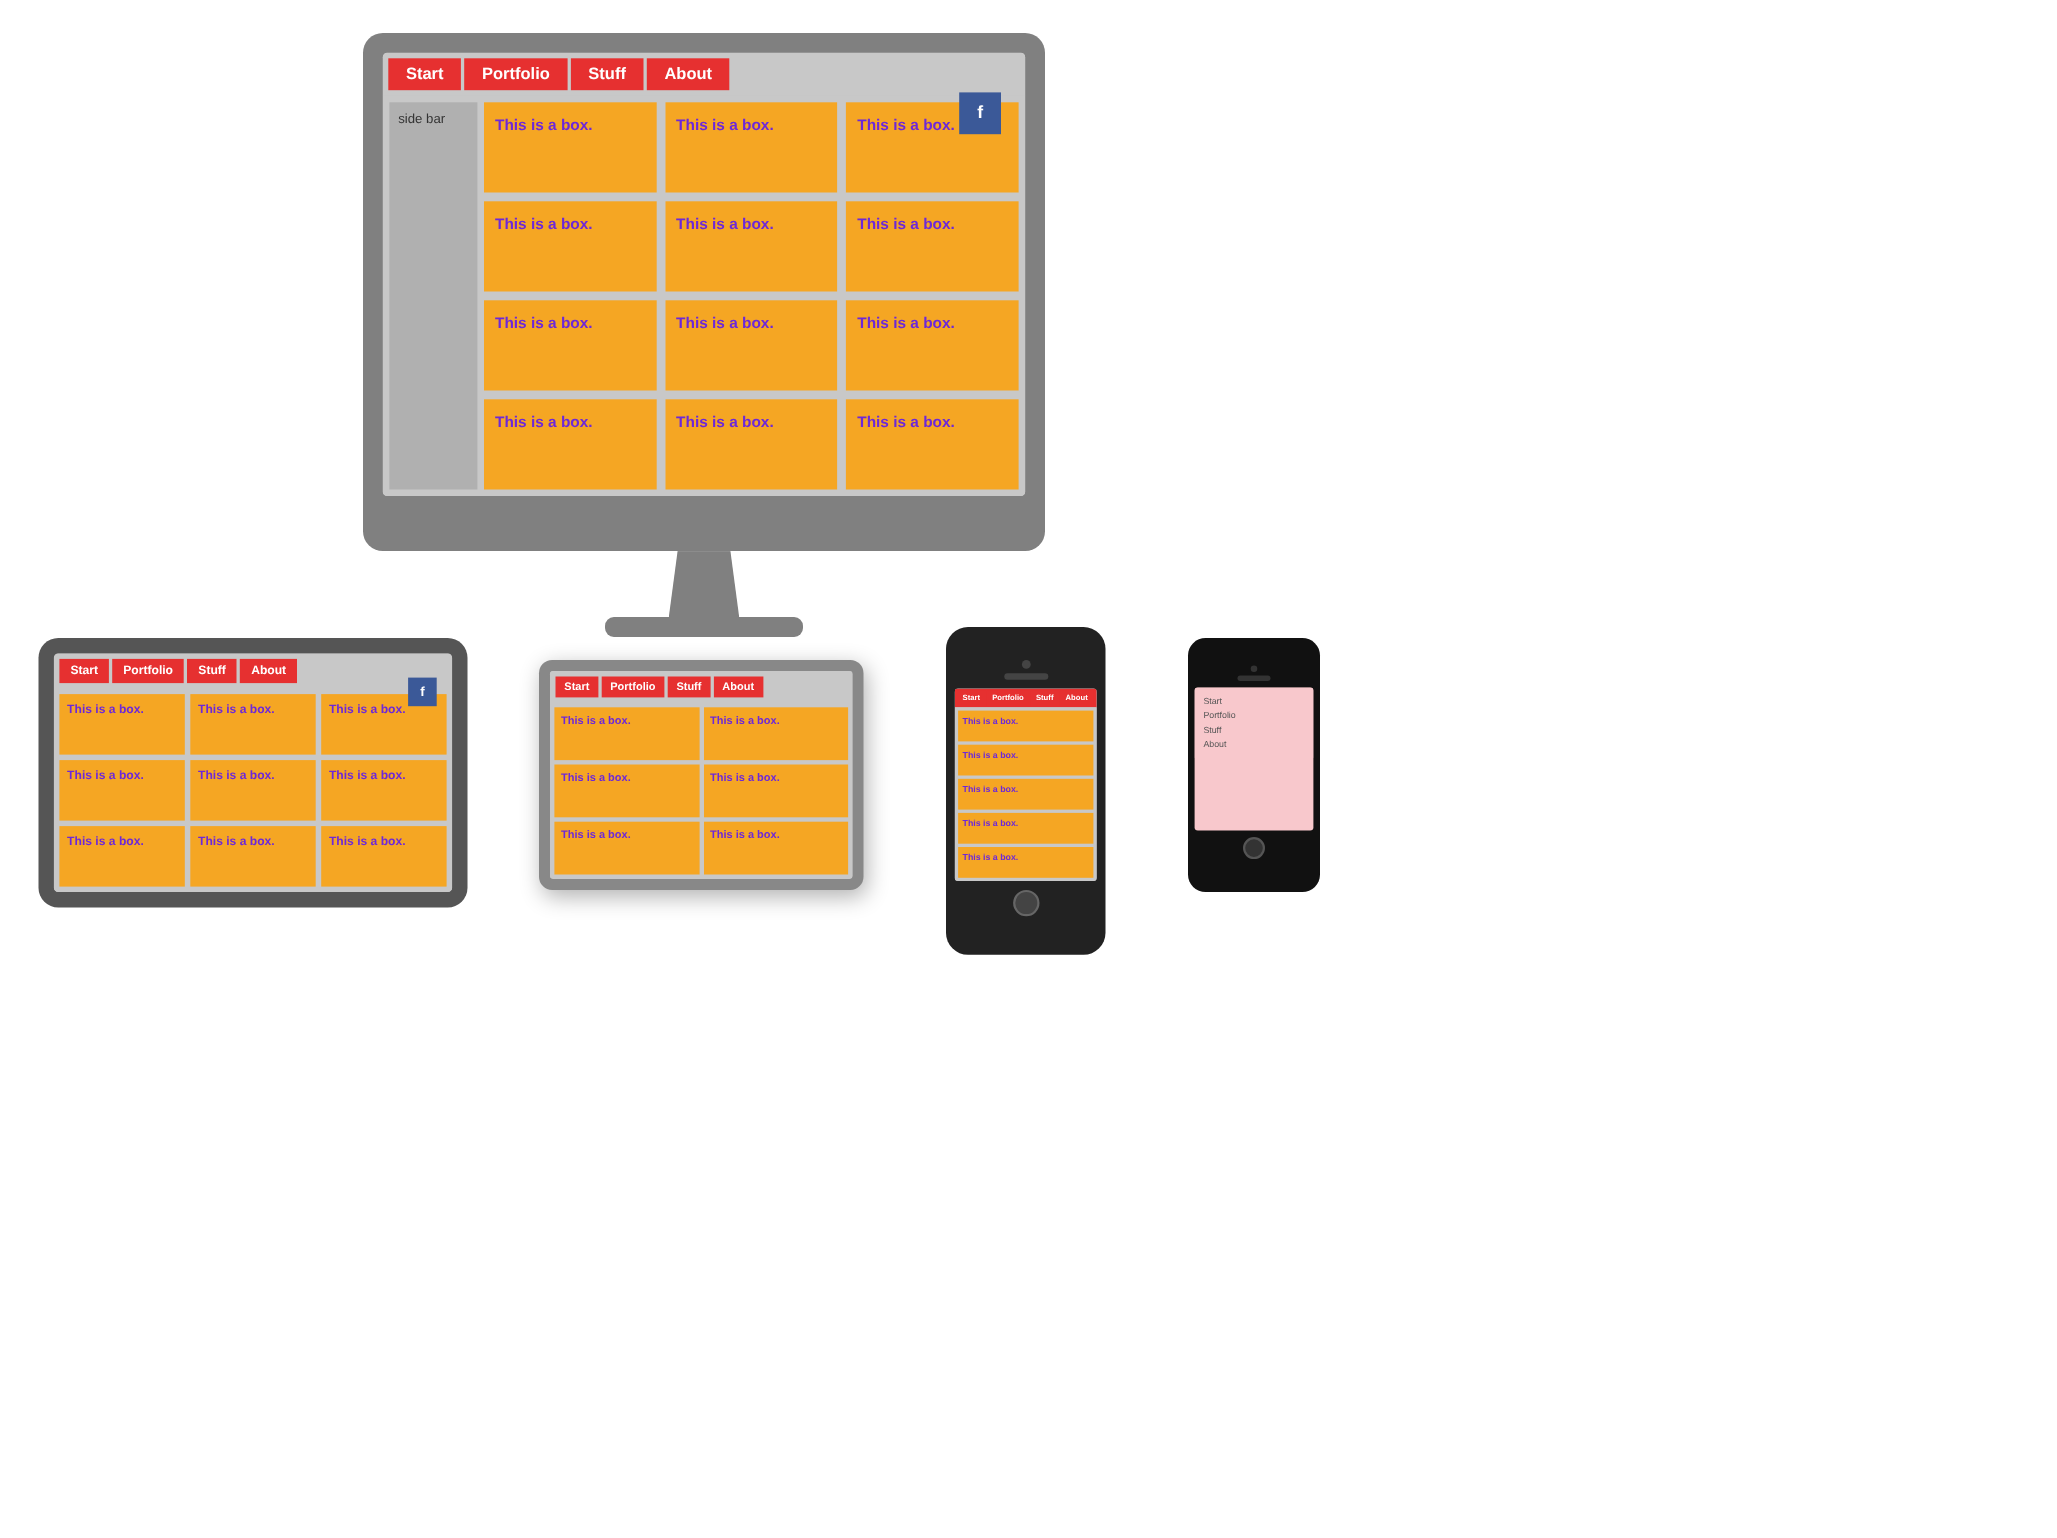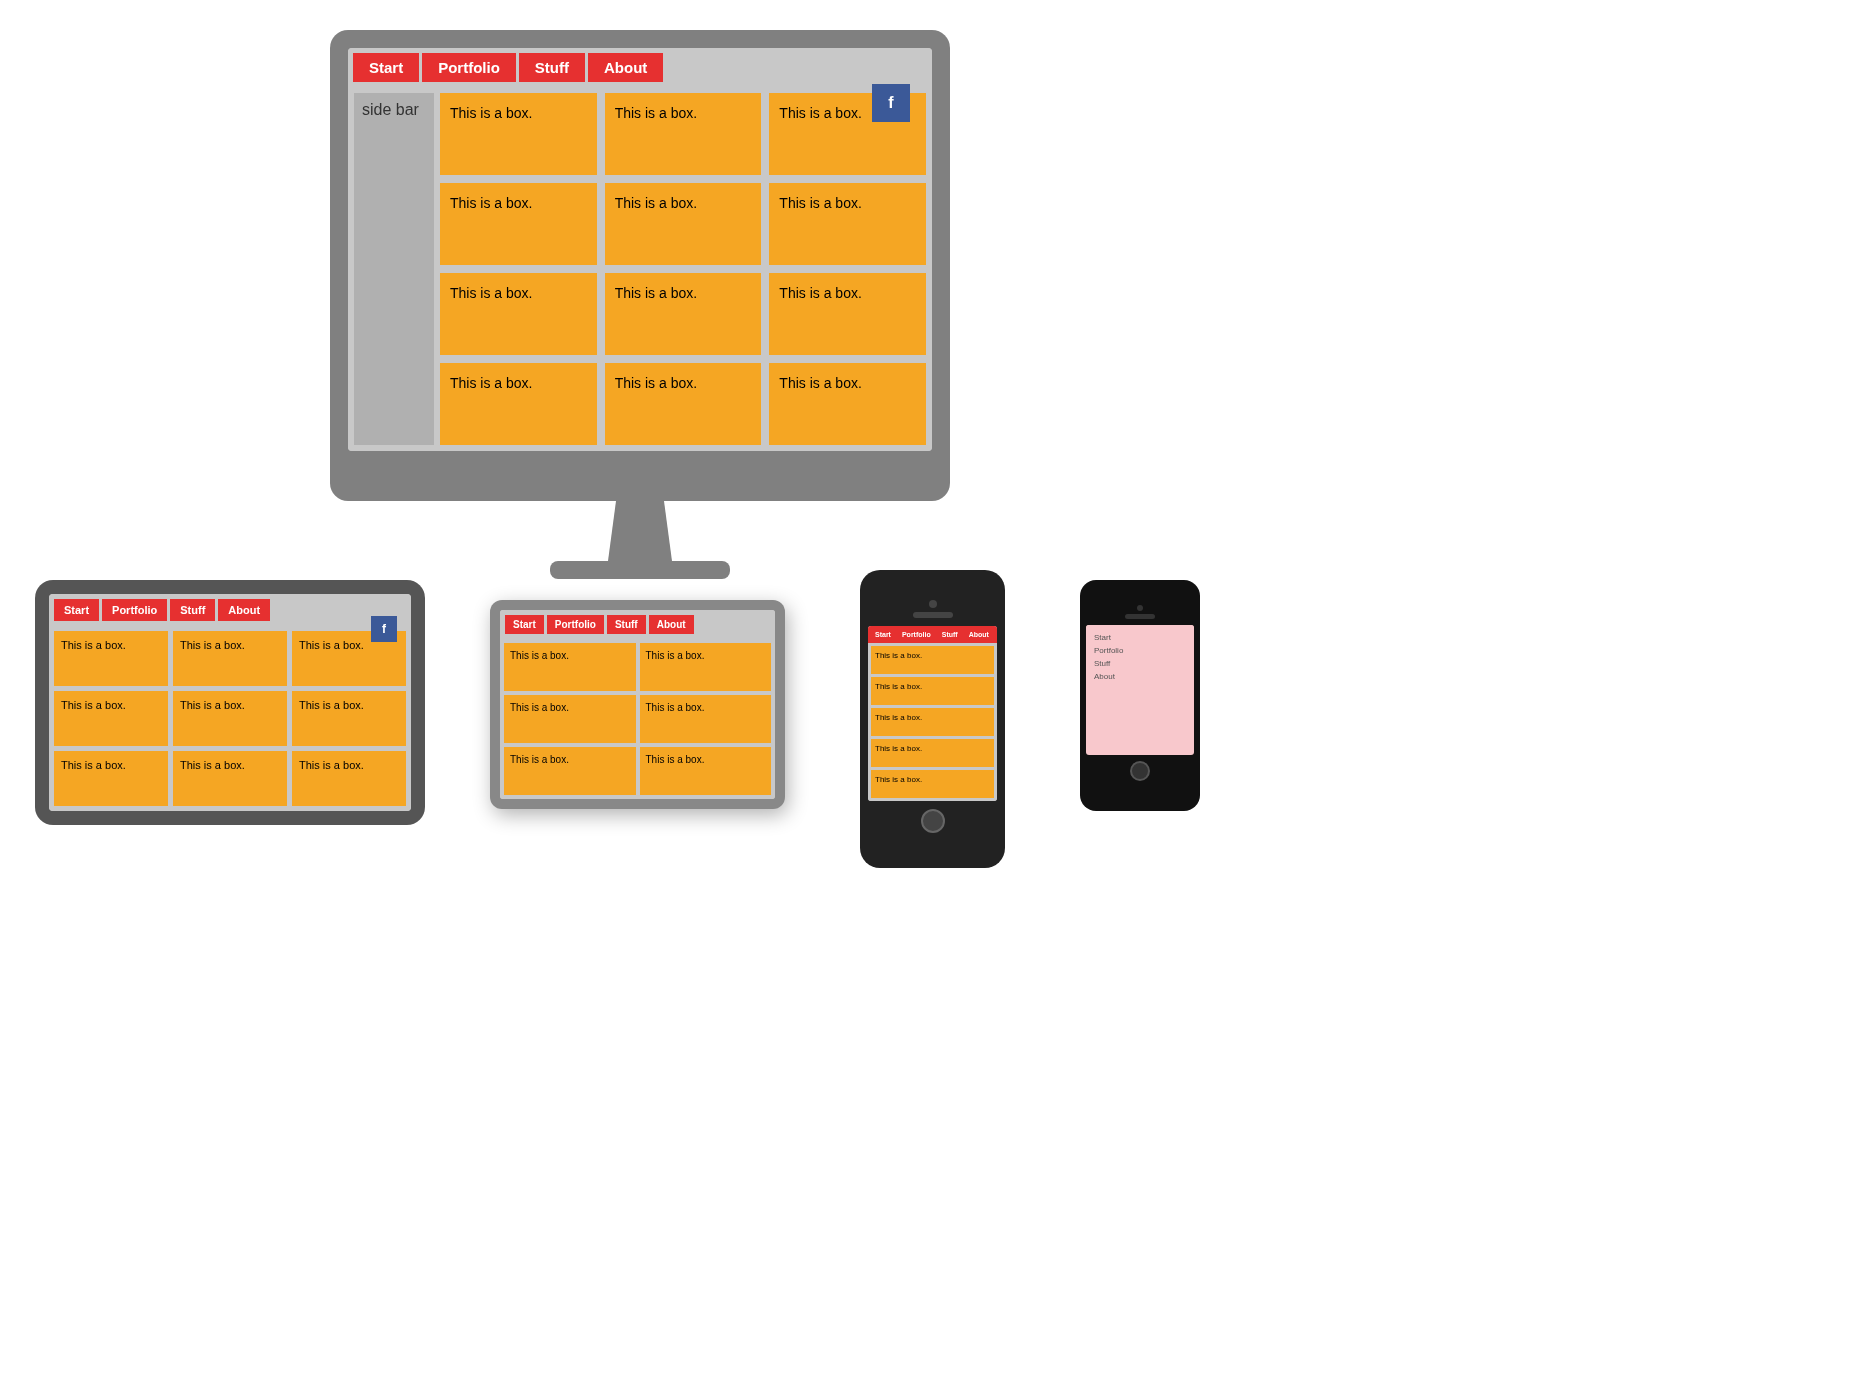--- a/index.html
+++ b/index.html
@@ -196,42 +196,42 @@
     .boxes-grid {
       display: grid;
       grid-template-columns: repeat(3, 1fr);
       gap: 5px;
       flex: 1;
     }
     .box-item {
       background: #f5a623;
       padding: 8px 6px;
       font-size: 11px;
-      font-weight: normal;
-      color: #000000;
+      font-weight: bold;
+      color: #6d28d9;
       min-height: 65px;
     }
     .fb-btn {
       background: #3b5998;
       color: #fff;
       font-weight: bold;
       font-size: 13px;
       width: 30px;
       height: 30px;
       display: flex;
       align-items: center;
       justify-content: center;
       position: absolute;
       top: 28px;
       right: 18px;
     }
 
     
     .desk-nav .nav-item { font-size: 15px; padding: 6px 16px; }
-    .desk-sidebar { min-width: 80px; width: 80px; font-size: 16px; padding: 8px; min-height: 330px; }
+    .desk-sidebar { min-width: 80px; width: 80px; font-size: 12px; padding: 8px; min-height: 330px; }
     .desk-box { min-height: 82px; font-size: 14px; padding: 12px 10px; }
     .desk-grid { gap: 8px; }
     .desk-fb {
       width: 38px; height: 38px; font-size: 16px;
       top: 36px; right: 22px;
     }
 
     
     .tab-nav .nav-item { font-size: 11px; padding: 5px 10px; }
     .tab-box { min-height: 55px; font-size: 11px; padding: 8px 7px; }

